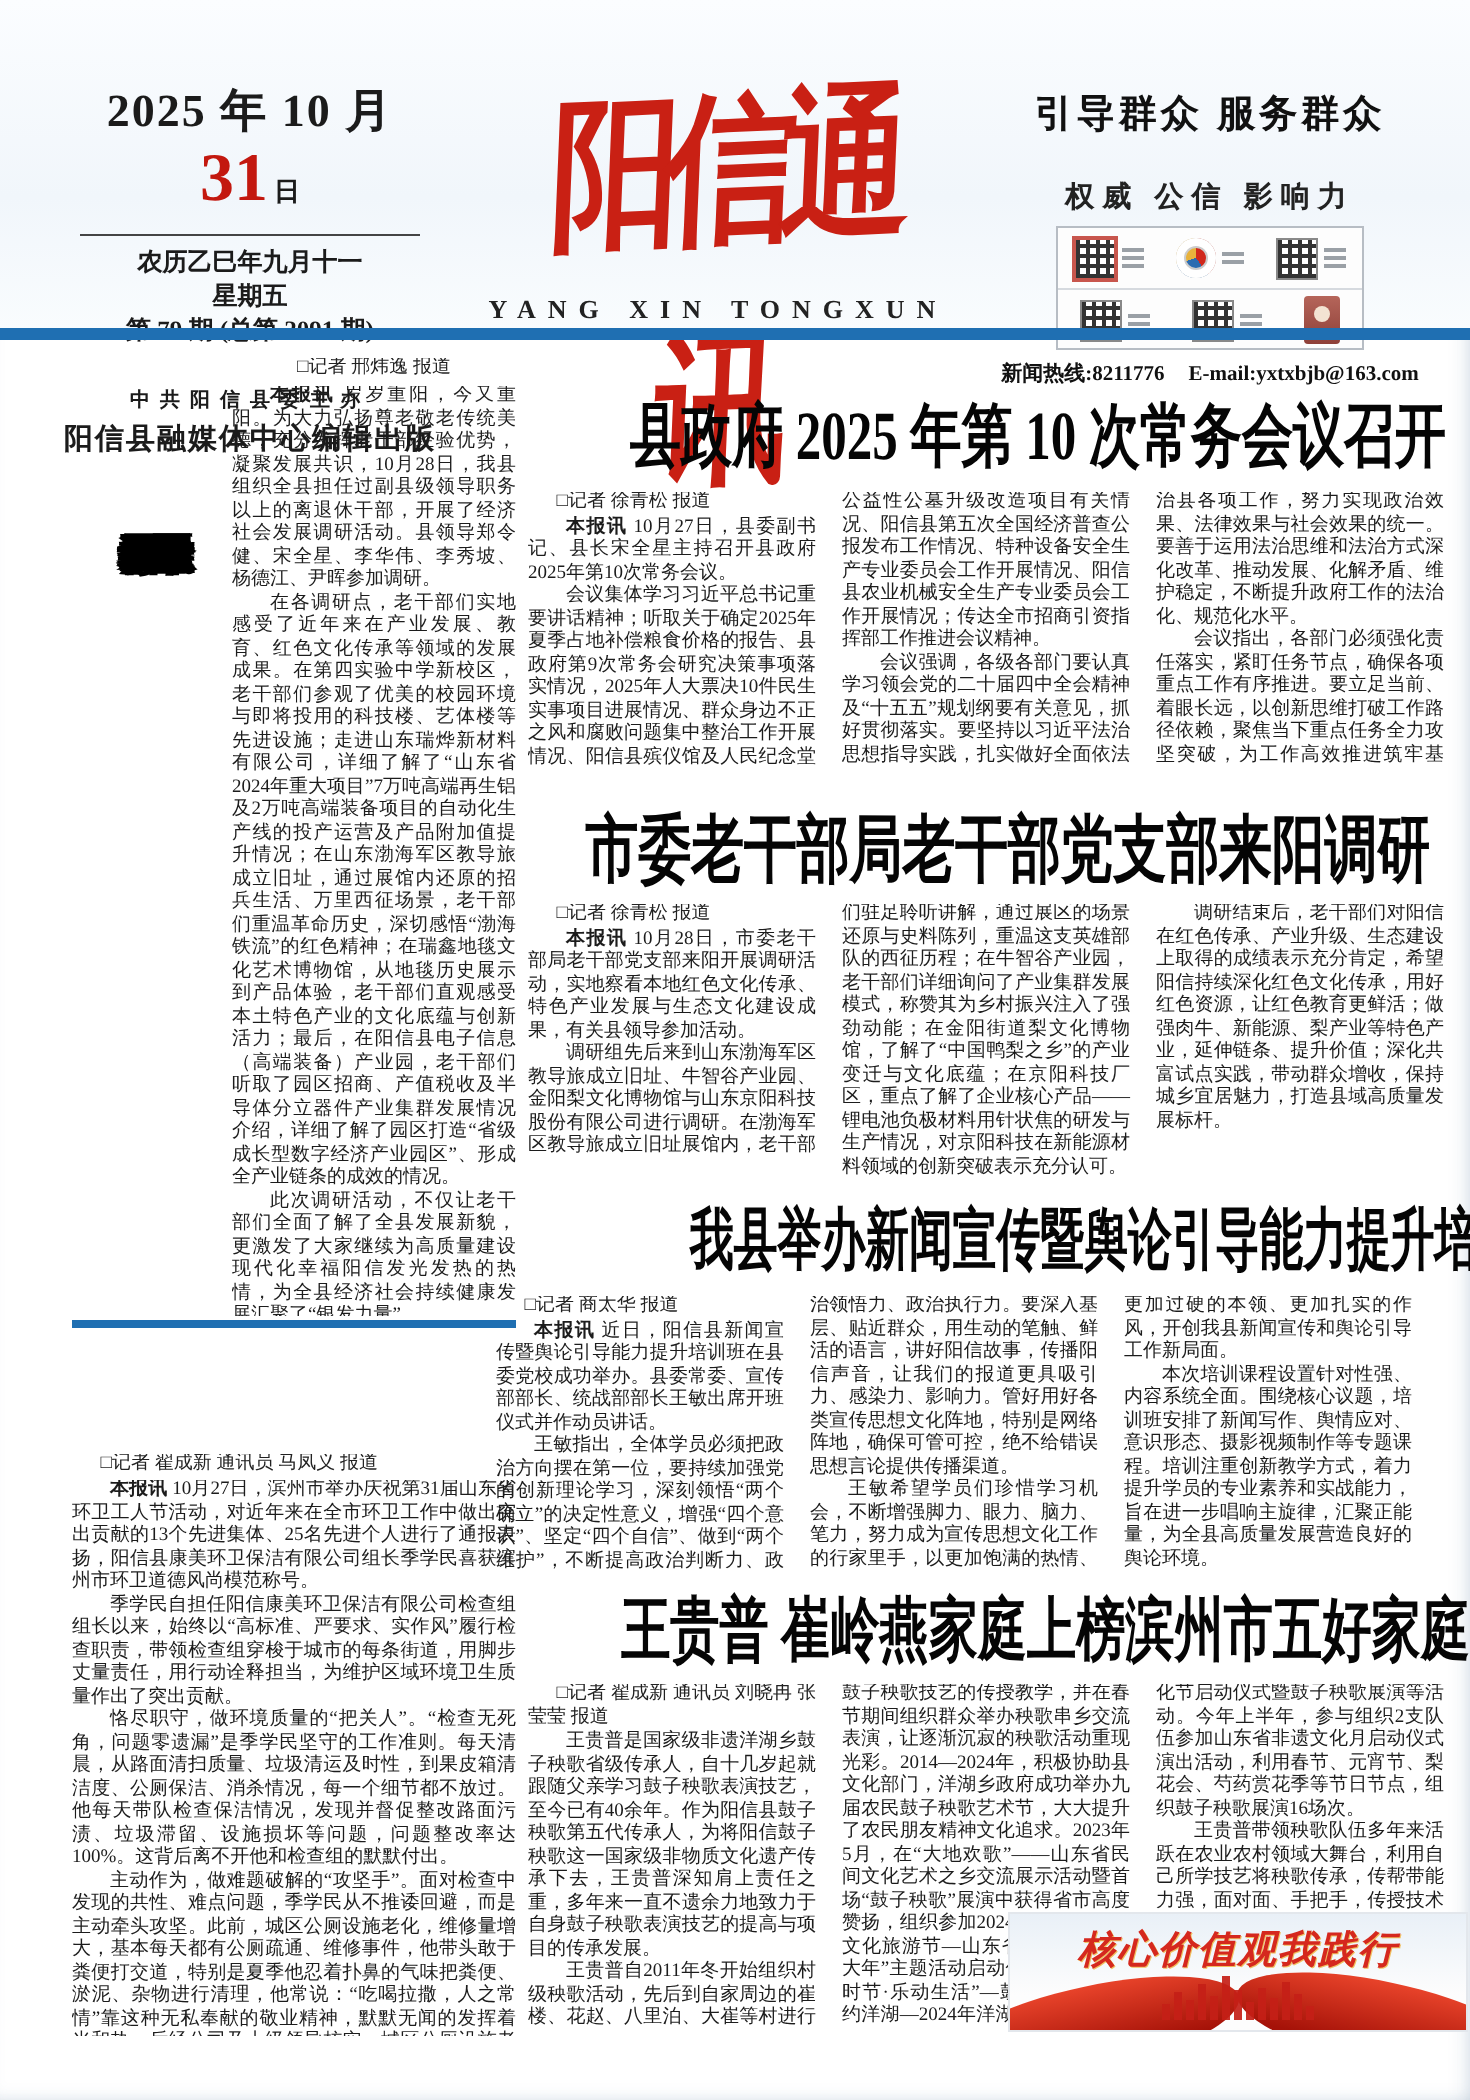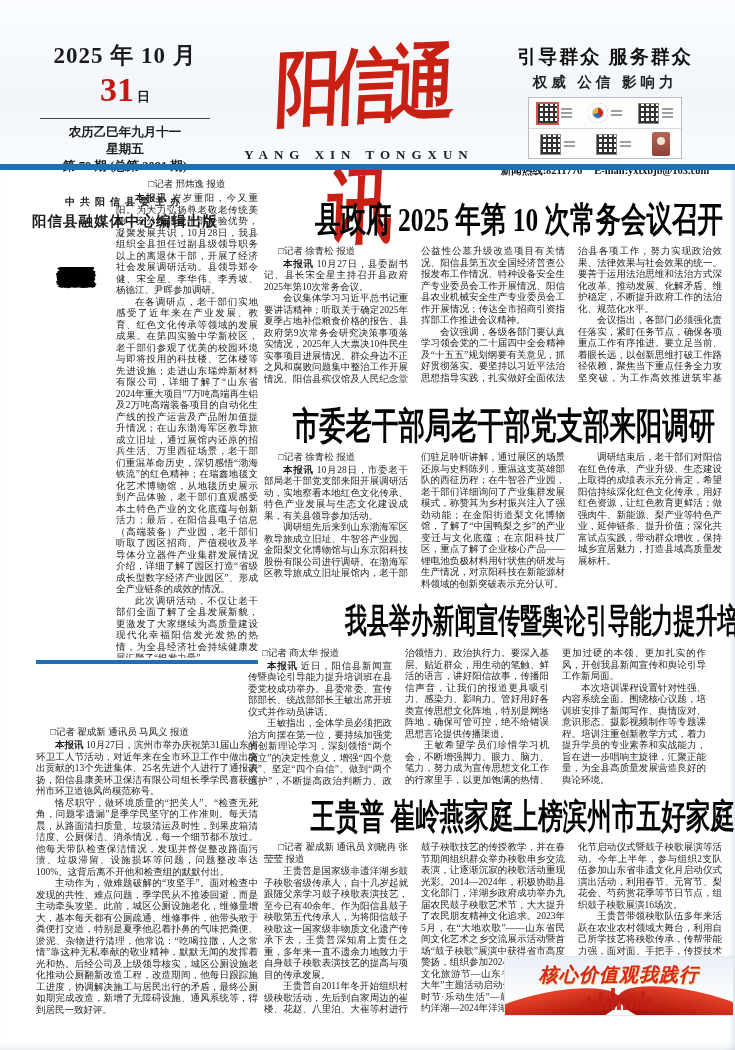--- a/index.html
+++ b/index.html
@@ -28,21 +28,21 @@
     font-size:80px; line-height:118px; font-weight:bold; color:#c9201４; }
   .masthead-title .brush {
     display:inline-block; color:#c92014; letter-spacing:-10px;
     transform:scale(.82,1.02) rotate(-2deg) skewX(-5deg); transform-origin:center; }
   .pinyin { left:230px; top:147px; width:258px; text-align:center;
     font-size:13px; font-weight:bold; letter-spacing:6px; color:#222; white-space:nowrap; }
 
   .right-head { left:486px; top:44px; width:238px; text-align:center; }
   .slogan1 { font-family:"Liberation Sans","DejaVu Sans",sans-serif; font-weight:bold;
     font-size:19px; letter-spacing:2px; color:#111; }
-  .slogan2 { font-size:14.5px; font-weight:bold; letter-spacing:4px; margin-top:3px; color:#222; }
+  .slogan2 { font-size:14.5px; font-weight:bold; letter-spacing:4px; margin-top:19px; color:#222; }
   .qr-panel { width:154px; height:62px; margin:5px auto 0; border:1px solid #b7bdc4;
     background:#fdfdfd; box-sizing:border-box; }
   .qr-row { display:flex; align-items:center; justify-content:space-around; height:30px; }
   .qr-row + .qr-row { border-top:1px solid #d6dadf; }
   .qr-cell { display:flex; align-items:center; gap:3px; }
   .qr { width:21px; height:21px; background-color:#fff; border:1px solid #888; box-sizing:border-box;
     background-image:
       repeating-linear-gradient(0deg,#333 0 2px,transparent 2px 5px),
       repeating-linear-gradient(90deg,#333 0 2px,transparent 2px 5px); }
   .qr-red { outline:2px solid #c8564d; outline-offset:-1px; }
@@ -186,20 +186,21 @@
     <p class="para"><b class="lead">本报讯</b>&nbsp;<span>岁岁重阳，今又重阳。为大力弘扬尊老敬老传统美德，充分发挥老干部经验优势，凝聚发展共识，10月28日，我县组织全县担任过副县级领导职务以上的离退休干部，开展了经济社会发展调研活动。县领导郑令健、宋全星、李华伟、李秀坡、杨德江、尹晖参加调研。</span></p>
     <p class="para">在各调研点，老干部们实地感受了近年来在产业发展、教育、红色文化传承等领域的发展成果。在第四实验中学新校区，老干部们参观了优美的校园环境与即将投用的科技楼、艺体楼等先进设施；走进山东瑞烨新材料有限公司，详细了解了“山东省2024年重大项目”7万吨高端再生铝及2万吨高端装备项目的自动化生产线的投产运营及产品附加值提升情况；在山东渤海军区教导旅成立旧址，通过展馆内还原的招兵生活、万里西征场景，老干部们重温革命历史，深切感悟“渤海铁流”的红色精神；在瑞鑫地毯文化艺术博物馆，从地毯历史展示到产品体验，老干部们直观感受本土特色产业的文化底蕴与创新活力；最后，在阳信县电子信息（高端装备）产业园，老干部们听取了园区招商、产值税收及半导体分立器件产业集群发展情况介绍，详细了解了园区打造“省级成长型数字经济产业园区”、形成全产业链条的成效的情况。</p>
     <p class="para">此次调研活动，不仅让老干部们全面了解了全县发展新貌，更激发了大家继续为高质量建设现代化幸福阳信发光发热的热情，为全县经济社会持续健康发展汇聚了“银发力量”。</p>
   </div>
 
   <div class="abs left-divider"></div>
 
   <div class="abs body-text byline" style="left:36px; top:727px; width:222px;">□记者 翟成新 通讯员 马凤义 报道</div>
   <div class="abs body-text" style="left:36px; top:740px; width:222px; height:278px;">
     <p class="para"><b class="lead">本报讯</b>&nbsp;<span>10月27日，滨州市举办庆祝第31届山东省环卫工人节活动，对近年来在全市环卫工作中做出突出贡献的13个先进集体、25名先进个人进行了通报表扬，阳信县康美环卫保洁有限公司组长季学民喜获滨州市环卫道德风尚模范称号。</span></p>
+    <p class="para">季学民自担任阳信康美环卫保洁有限公司检查组组长以来，始终以“高标准、严要求、实作风”履行检查职责，带领检查组穿梭于城市的每条街道，用脚步丈量责任，用行动诠释担当，为维护区域环境卫生质量作出了突出贡献。</p>
     <p class="para">恪尽职守，做环境质量的“把关人”。“检查无死角，问题零遗漏”是季学民坚守的工作准则。每天清晨，从路面清扫质量、垃圾清运及时性，到果皮箱清洁度、公厕保洁、消杀情况，每一个细节都不放过。他每天带队检查保洁情况，发现并督促整改路面污渍、垃圾滞留、设施损坏等问题，问题整改率达100%。这背后离不开他和检查组的默默付出。</p>
     <p class="para">主动作为，做难题破解的“攻坚手”。面对检查中发现的共性、难点问题，季学民从不推诿回避，而是主动牵头攻坚。此前，城区公厕设施老化，维修量增大，基本每天都有公厕疏通、维修事件，他带头敢于粪便打交道，特别是夏季他忍着扑鼻的气味把粪便、淤泥、杂物进行清理，他常说：“吃喝拉撒，人之常情”靠这种无私奉献的敬业精神，默默无闻的发挥着光和热。后经公司及上级领导核实，城区公厕设施老化推动公厕翻新改造工程，改造期间，他每日跟踪施工进度，协调解决施工与居民出行的矛盾，最终公厕如期完成改造，新增了无障碍设施、通风系统等，得到居民一致好评。</p>
   </div>
 
   <div class="abs hl-wrap hlA" style="left:279px; top:198px; width:458px; height:42px; line-height:42px;">
     <span class="hl-inner">县政府 2025 年第 10 次常务会议召开</span>
   </div>
   <div class="abs body-text cols3" style="left:264px; top:246px; width:458px; height:147px;">
     <p class="byline">□记者 徐青松 报道</p>
     <p class="para"><b class="lead">本报讯</b>&nbsp;<span>10月27日，县委副书记、县长宋全星主持召开县政府2025年第10次常务会议。</span></p>

